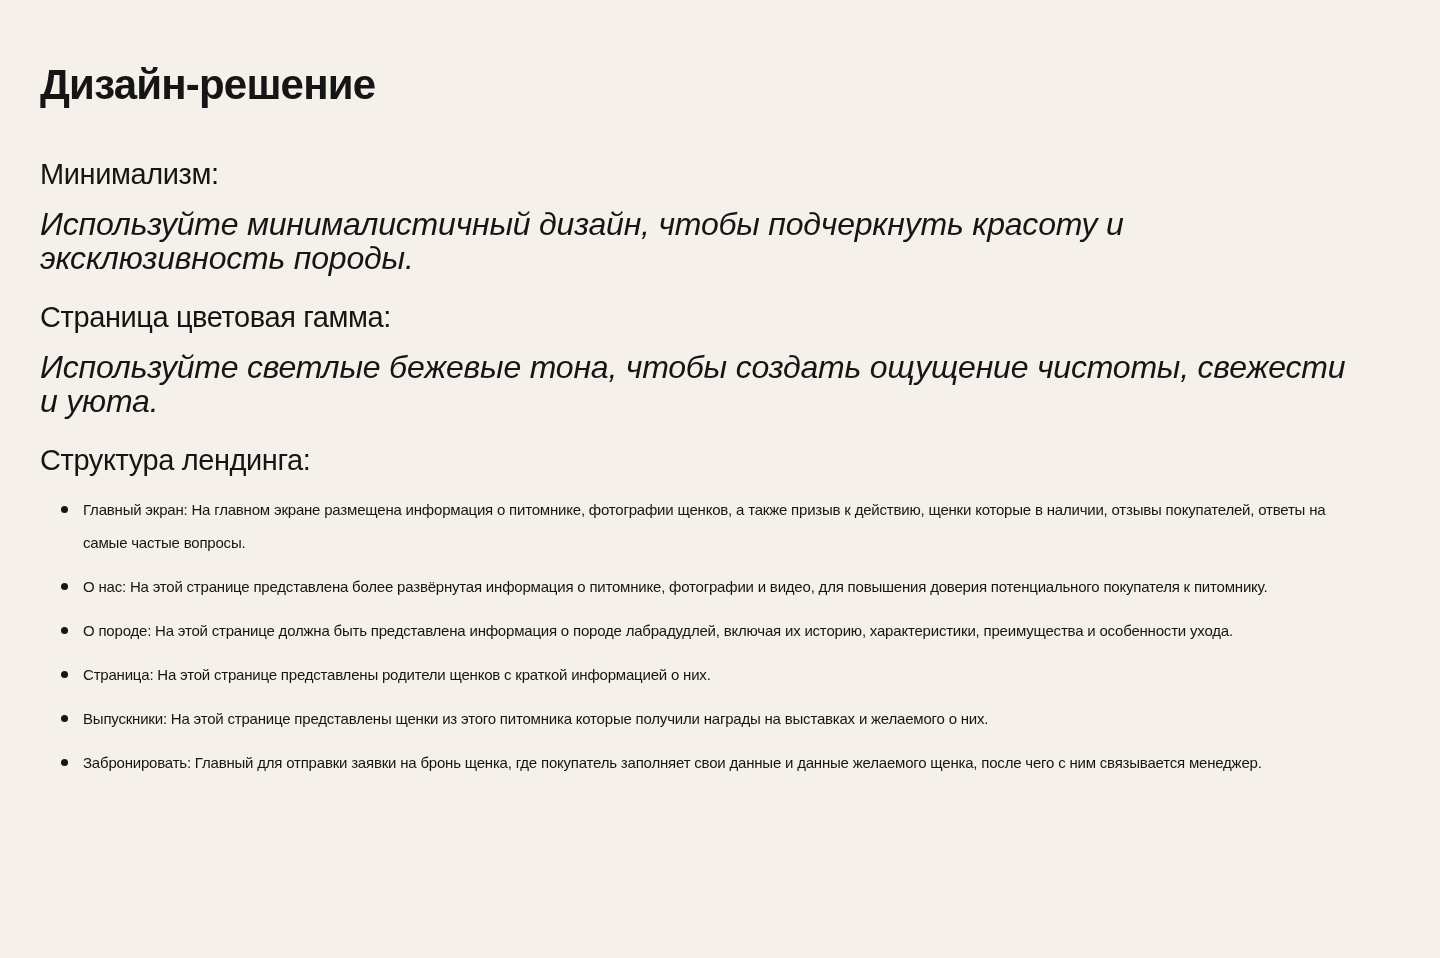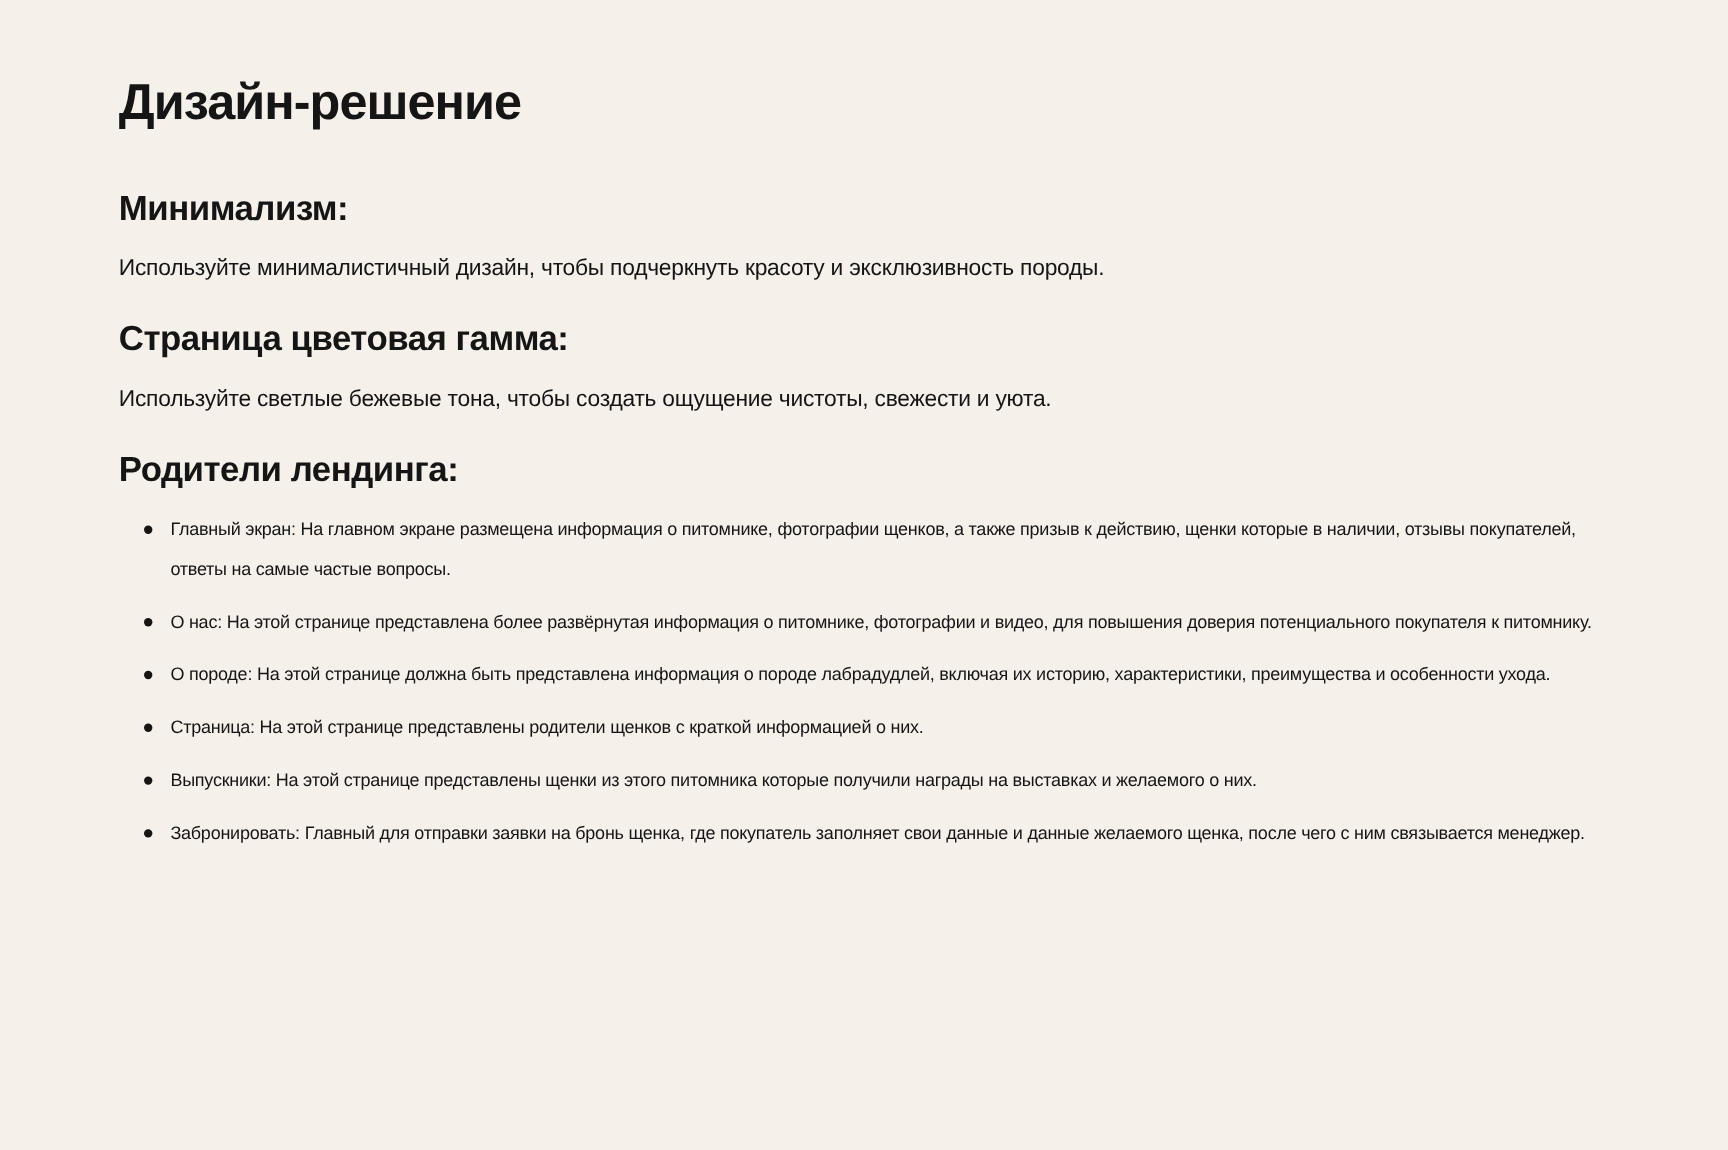--- a/index.html
+++ b/index.html
@@ -10,43 +10,43 @@
   }
   body {
     width: 1440px;
     height: 958px;
     overflow: hidden;
     font-family: "Liberation Sans", "DejaVu Sans", sans-serif;
     letter-spacing: -0.2px;
     -webkit-font-smoothing: antialiased;
   }
   .doc {
-    padding: 62px 80px 0 53px;
+    padding: 62px 80px 0 40px;
     max-width: 1440px;
-    margin-left: 46px;
   }
   .doc-title {
     margin: 0 0 48px 0;
     font-size: 42px;
     line-height: 1.1;
     font-weight: 700;
     letter-spacing: -0.8px;
   }
   .section-heading {
     margin: 0 0 15px 0;
     font-size: 29px;
     line-height: 36px;
-    font-weight: 700;
+    font-weight: 400;
     letter-spacing: -0.4px;
   }
   .section-paragraph {
     margin: 0 0 24px 0;
-    font-size: 19px;
+    font-size: 32px;
     line-height: 34px;
     font-weight: 400;
+    font-style: italic;
   }
   .bullet-list {
     margin: 15px 0 0 0;
     padding: 0;
     list-style: none;
   }
   .bullet-list li {
     position: relative;
     padding-left: 43px;
     margin: 0 0 11px 0;
@@ -75,21 +75,21 @@
     <h2 class="section-heading">Минимализм:</h2>
     <p class="section-paragraph">Используйте минималистичный дизайн, чтобы подчеркнуть красоту и эксклюзивность породы.</p>
   </section>
 
   <section>
     <h2 class="section-heading">Страница цветовая гамма:</h2>
     <p class="section-paragraph">Используйте светлые бежевые тона, чтобы создать ощущение чистоты, свежести и уюта.</p>
   </section>
 
   <section>
-    <h2 class="section-heading">Родители лендинга:</h2>
+    <h2 class="section-heading">Структура лендинга:</h2>
 
     <ul class="bullet-list">
       <li>
         <span class="dot"></span>
         <span>Главный экран: На главном экране размещена информация о питомнике, фотографии щенков, а также призыв к действию, щенки которые в наличии, отзывы покупателей, ответы на самые частые вопросы.</span>
       </li>
       <li>
         <span class="dot"></span>
         <span>О нас: На этой странице представлена более развёрнутая информация о питомнике, фотографии и видео, для повышения доверия потенциального покупателя к питомнику.</span>
       </li>

